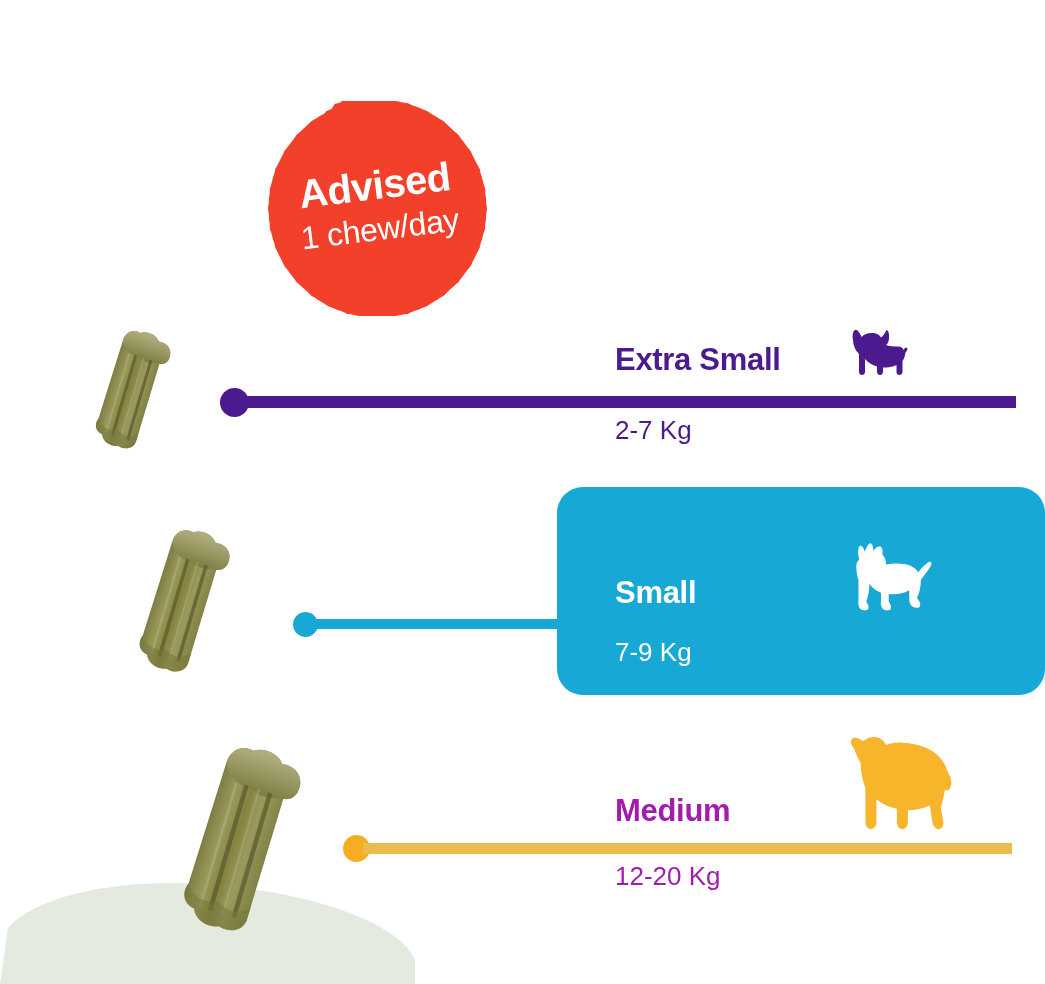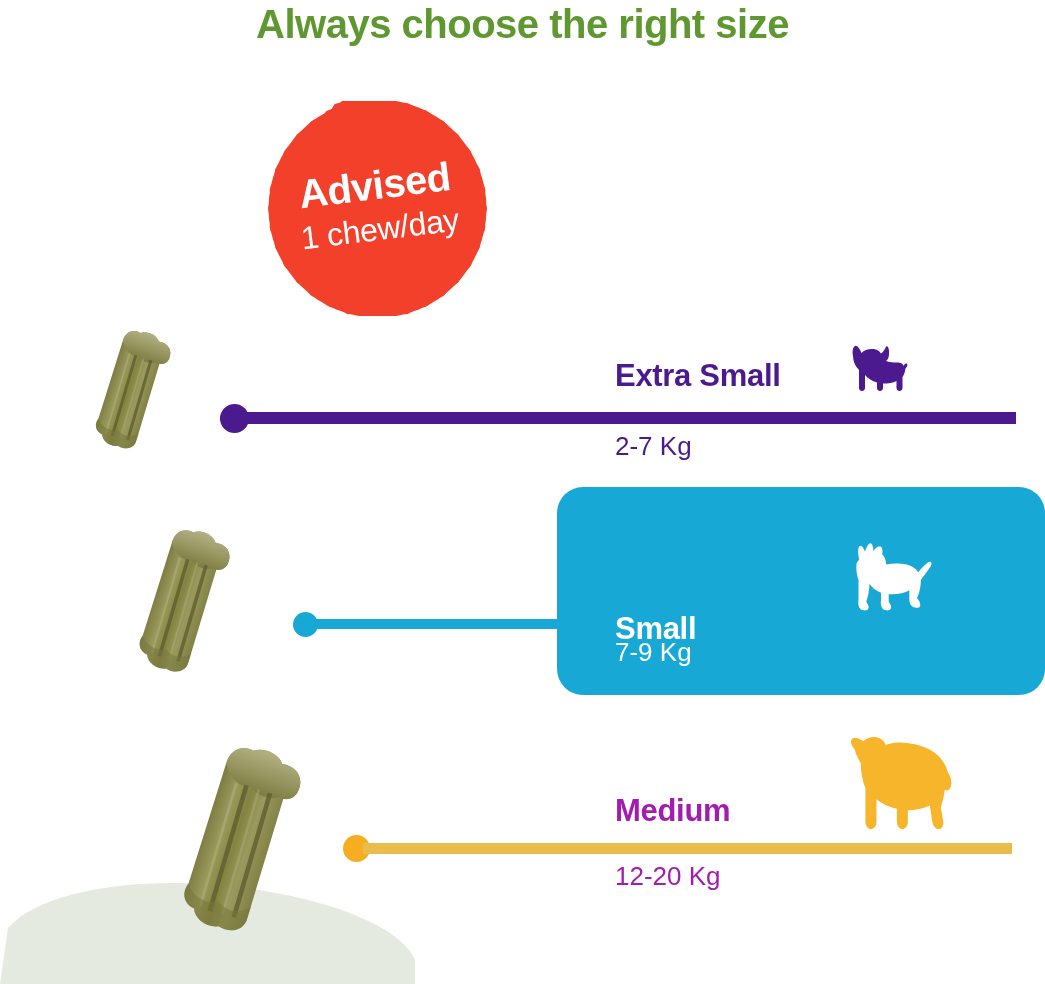--- a/index.html
+++ b/index.html
@@ -124,21 +124,20 @@
   .chew svg { display: block; }
 
   .floor-blob { position: absolute; left: 0; top: 828px; }
   .floor-blob svg { display: block; }
 </style>
 </head>
 <body>
 
 <div id="infographic">
 
-  <div class="title">Always choose the right size</div>
 
   <div class="badge-wrap">
     <svg width="219" height="215" viewBox="0 0 219 215">
       <g transform="translate(109.5,107.5)">
         <path id="burst" fill="#f2402b" d="
           M 0,-107
           L 5.5,-103.6 L 11.0,-106.4 L 15.6,-102.1 L 21.5,-103.9 L 25.2,-98.9 L 31.3,-99.7 L 34.0,-94.1 L 40.2,-93.9 L 42.0,-87.9 L 48.1,-86.7 L 48.9,-80.5 L 54.8,-78.3 L 54.6,-72.0 L 60.1,-68.9 L 58.9,-62.7 L 64.0,-58.7 L 61.9,-52.7 L 66.4,-48.0 L 63.4,-42.3 L 67.3,-36.9 L 63.5,-31.8 L 66.6,-25.8 L 62.1,-21.4 L 64.4,-15.1 L 59.4,-11.4 L 60.8,-4.9 L 55.4,-2.1 L 55.9,4.5 L 50.2,6.5 L 49.8,13.1 L 43.9,14.2 L 42.6,20.7 L 36.6,20.8 L 34.4,27.1 L 28.5,26.3 L 25.5,32.2 L 19.7,30.5 L 15.9,36.0 L 10.4,33.4 L 5.9,38.3 L 0.8,34.9 L -4.2,39.2 L -9.0,35.1 L -14.5,38.6 L -18.8,33.9 L -24.5,36.6 L -28.3,31.3 L -34.1,33.1 L -37.3,27.4 L -43.2,28.3 L -45.8,22.2 L -51.5,22.2 L -53.4,15.8 L -58.9,14.8 L -60.1,8.3 L -65.2,6.4 L -65.6,-0.3 L -70.2,-3.1 L -69.9,-9.8 L -73.9,-13.4 L -72.9,-20.0 L -76.2,-24.3 L -74.4,-30.7 L -77.0,-35.6 L -74.6,-41.8 L -76.3,-47.1 L -73.2,-52.8 L -74.1,-58.4 L -70.4,-63.6 L -70.5,-69.3 L -66.2,-73.9 L -65.4,-79.6 L -60.6,-83.5 L -59.0,-89.0 L -53.8,-92.1 L -51.4,-97.3 L -45.9,-99.6 L -42.8,-104.4 L -37.1,-105.9 L -33.3,-110.2 L -27.5,-110.9 L -23.1,-114.6 L -17.2,-114.5 L -12.4,-117.5 L -6.5,-116.5 L -1.3,-118.8 L 4.5,-117.0 Z"></path>
       </g>
       <circle cx="109.5" cy="107.5" r="109" fill="#f2402b"></circle>
       <g fill="#f2402b">
@@ -284,21 +283,21 @@
                C164,66 152,74 140,72 C128,80 104,80 94,70 C76,76 54,66 46,46 Z" fill="url(#headGradM)"></path>
       <path d="M86,70 L92,270" stroke="#5f5e30" stroke-width="7" fill="none" opacity="0.8"></path>
       <path d="M124,70 L130,268" stroke="#5f5e30" stroke-width="7" fill="none" opacity="0.8"></path>
       <path d="M70,72 L76,268" stroke="#b8b68c" stroke-width="4" fill="none" opacity="0.45"></path>
       <path d="M106,70 L112,268" stroke="#b8b68c" stroke-width="4" fill="none" opacity="0.35"></path>
       <path d="M48,240 C60,258 84,262 100,252 C116,264 140,260 150,244 L150,262
                C152,282 132,294 112,288 C98,296 74,290 68,274 C50,272 42,256 48,240 Z" fill="#77763d" opacity="0.55"></path>
     </svg>
   </div>
 
-  <div class="row" style="left:0; top:16px; width:1045px; height:728px;">
+  <div class="row" style="left:0; top:0; width:1045px; height:728px;">
 
     <div class="connector-dot" style="left:220px; top:388px; width:29px; height:29px; background:#4b1a8e;"></div>
 
     <div class="connector-line" style="left:241px; top:396px; width:775px; height:12px; background:#4b1a8e;"></div>
 
     <div class="size-label xs-color" style="left:615px; top:342px;">Extra Small</div>
 
     <div class="weight-label xs-color" style="left:615px; top:415px;">2-7 Kg</div>
 
     <div class="dog-icon" style="left:846px; top:328px;">
@@ -319,21 +318,21 @@
     </div>
   </div>
 
   <div class="row" style="left:0; top:0; width:1045px; height:984px;">
 
     <div class="connector-dot" style="left:293px; top:612px; width:25px; height:25px; background:#17a8d6;"></div>
 
     <div class="connector-line" style="left:312px; top:619px; width:252px; height:10px; background:#17a8d6;"></div>
 
     <div class="card-small">
-      <div class="size-label" style="left:58px; top:88px;margin-top:36px;">Small</div>
+      <div class="size-label" style="left:58px; top:88px;">Small</div>
 
       <div class="weight-label" style="left:58px; top:150px;">7-9 Kg</div>
 
       <div class="dog-icon" style="left:288px; top:53px;">
         <svg width="90" height="80" viewBox="0 0 140 124">
           <path fill="#ffffff" d="
             M22,30 C20,22 20,14 22,10 C25,6 29,12 31,18
             C33,12 36,6 39,5 C42,4 44,10 44,17
             C47,12 51,9 55,10 C58,11 59,16 58,22
             C62,26 64,32 64,38

